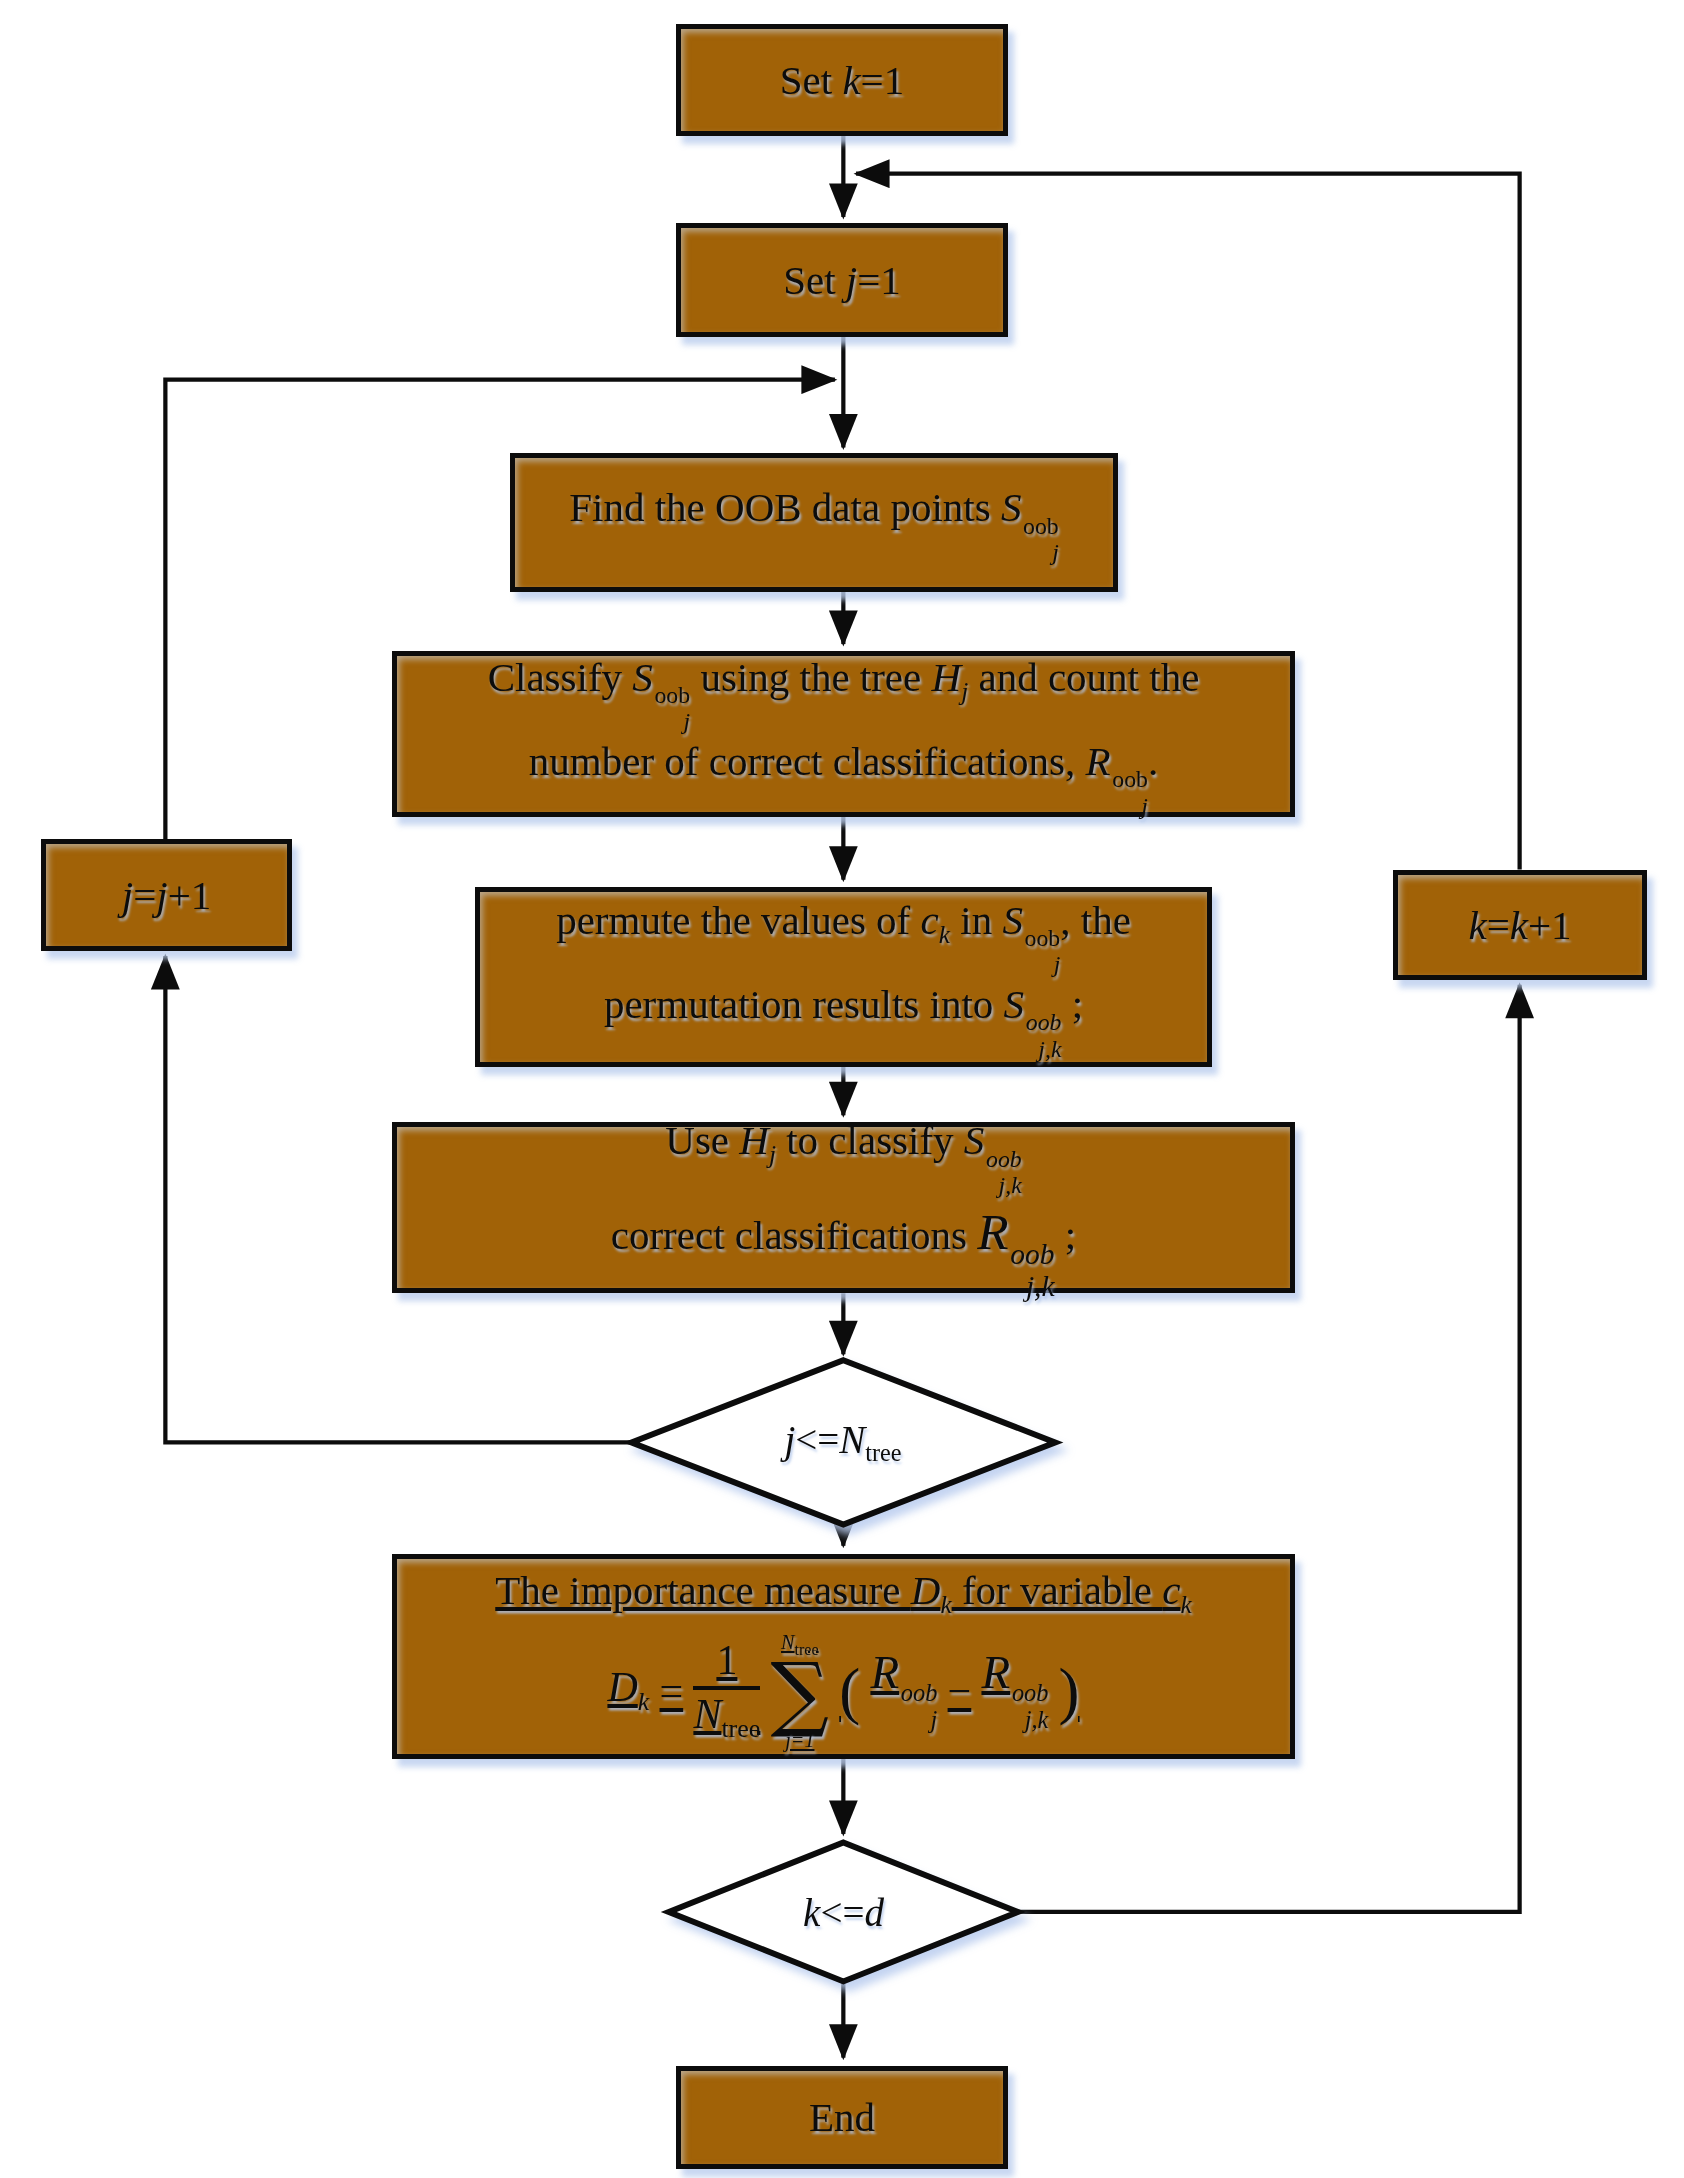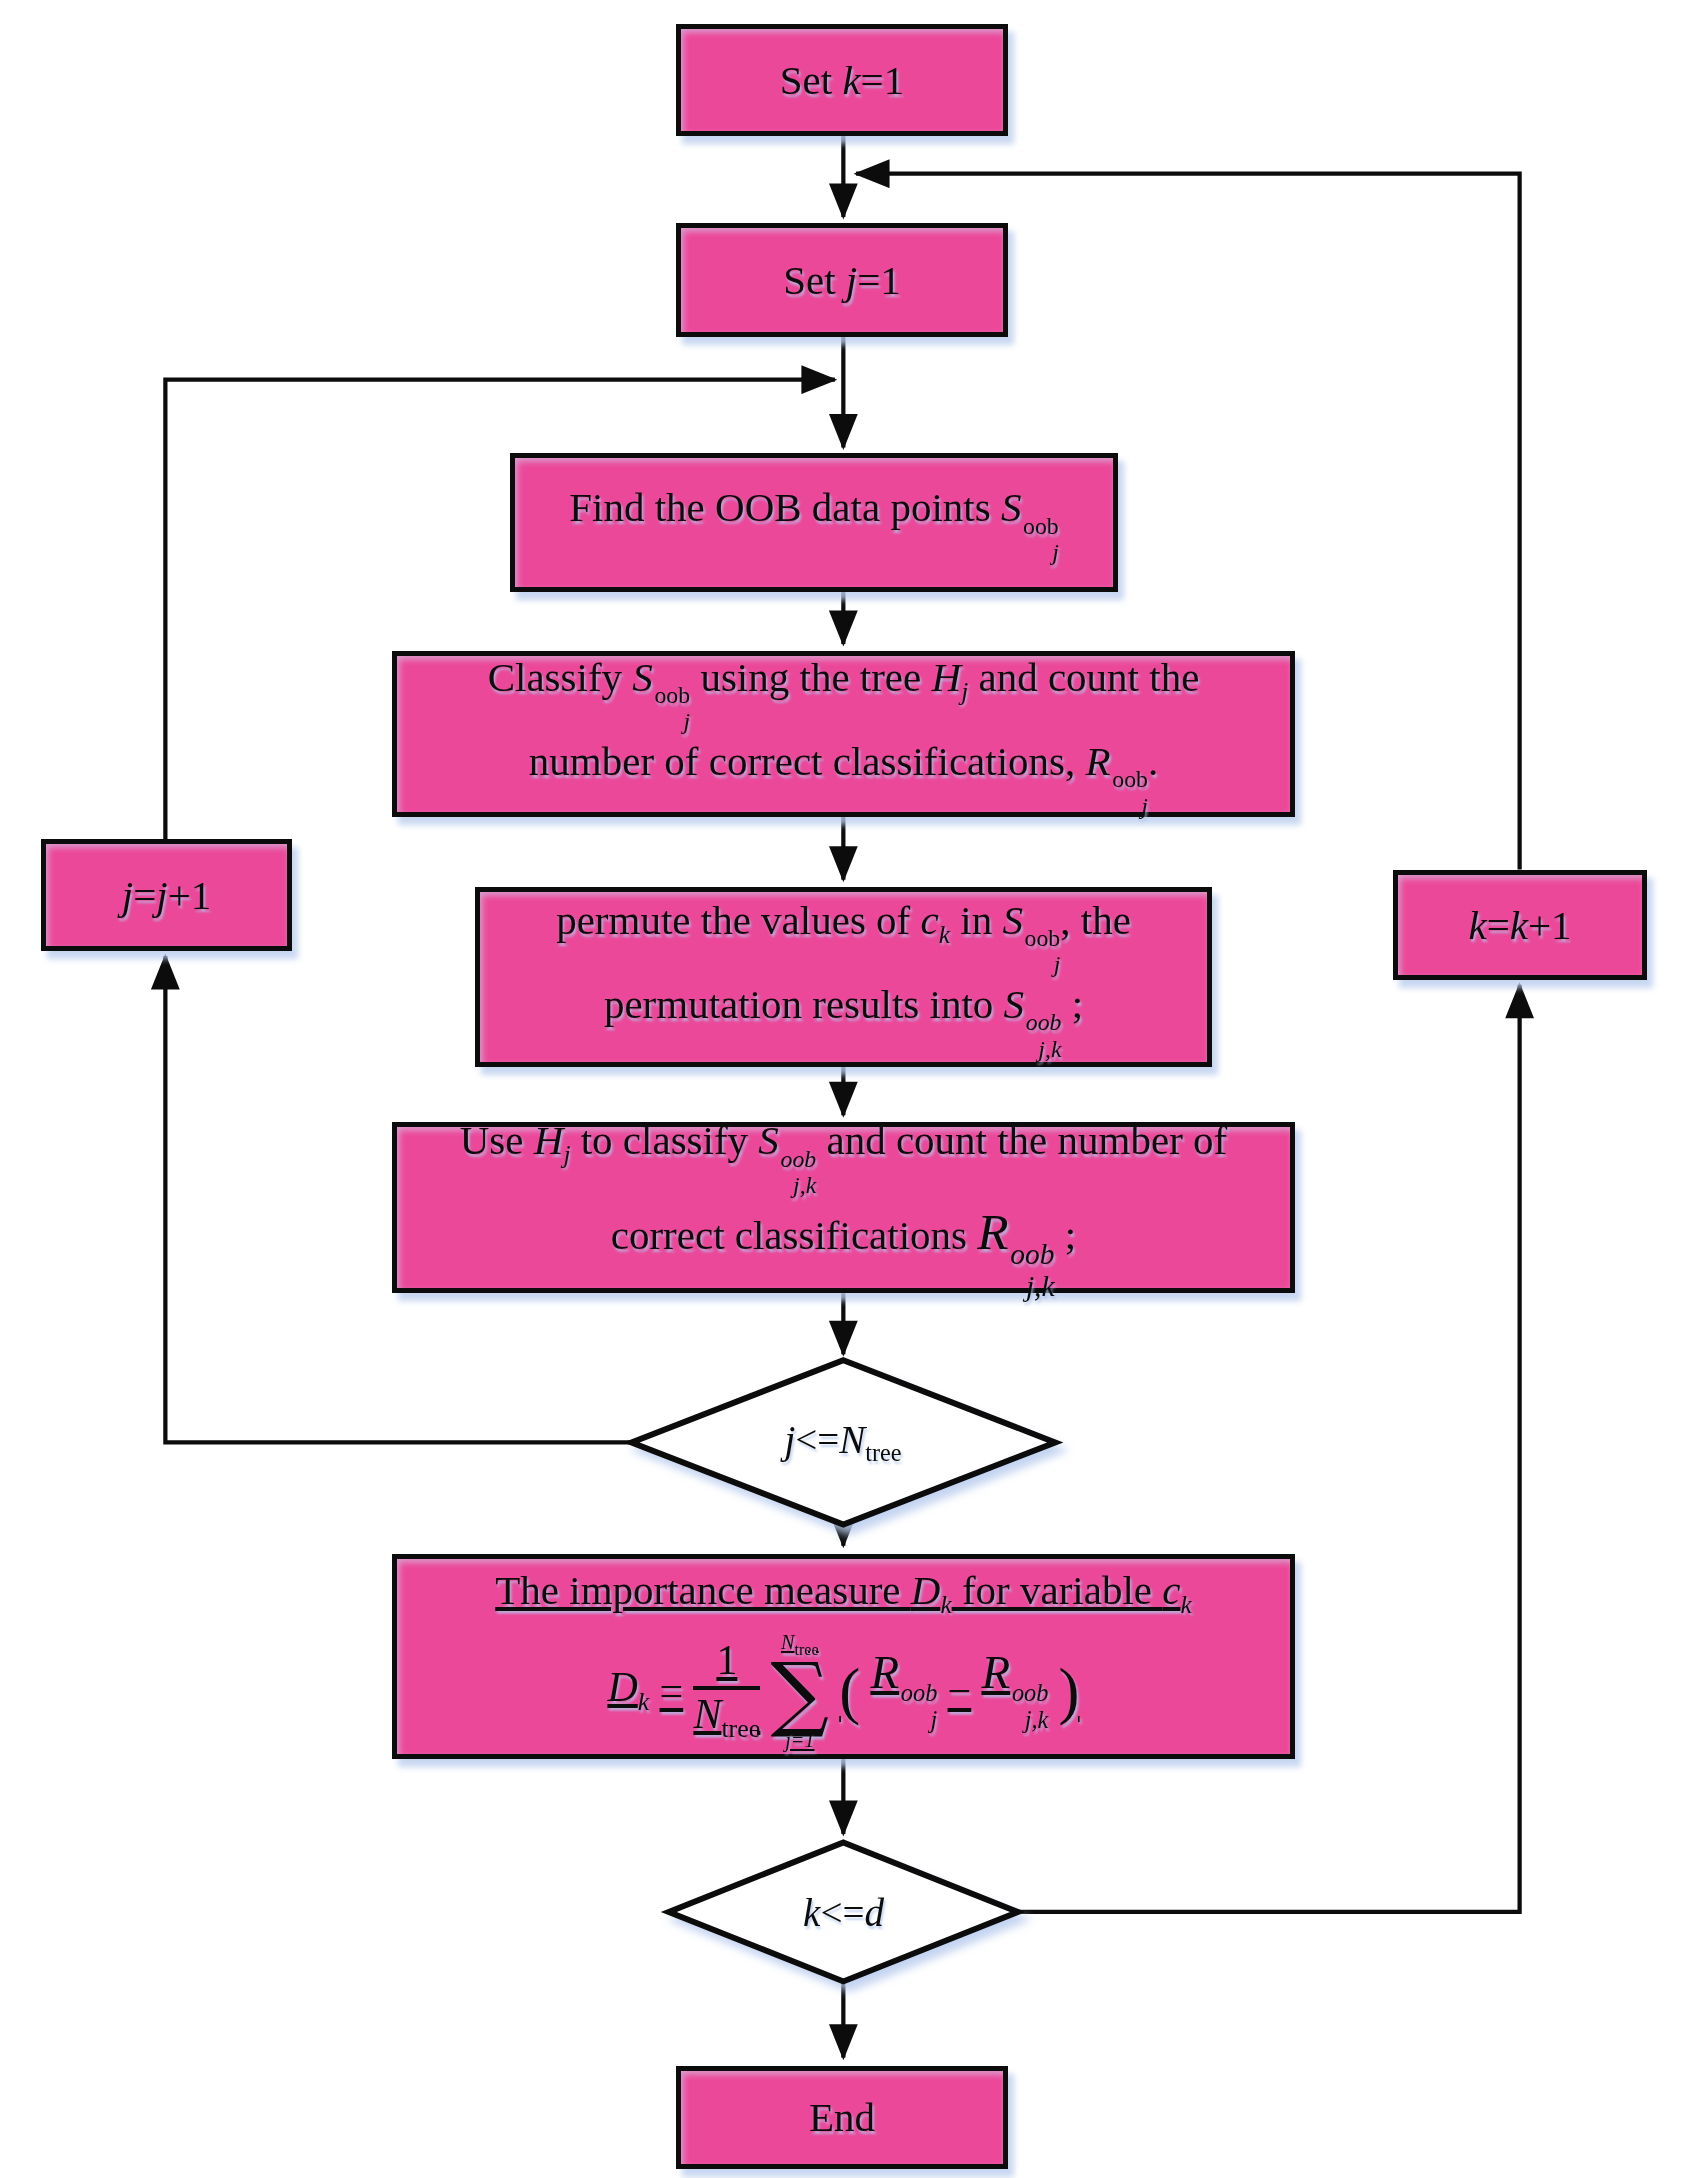--- a/index.html
+++ b/index.html
@@ -9,21 +9,21 @@
     overflow:hidden;
   }
   svg.connectors{position:absolute;left:0;top:0;z-index:1;}
   .lines line,.lines polyline{stroke:#0c0c0c;stroke-width:5;fill:none;}
   .diamonds polygon{
     fill:#ffffff;stroke:#0c0c0c;stroke-width:7;
     filter:drop-shadow(7px 9px 5px rgba(186,205,238,.85));
   }
   .box{
     position:absolute;z-index:2;box-sizing:border-box;
-    background:#ec4899;border:5.1px solid #0c0c0c;
+    background:#a16207;border:5.1px solid #0c0c0c;
     display:flex;align-items:center;justify-content:center;text-align:center;
     font-size:41px;line-height:1.32;
     box-shadow:6px 7.6px 6px rgba(186,205,238,.8), inset 2.5px 3.4px 6px rgba(206,222,245,.55);
     text-shadow:1.7px 2.5px 2.5px rgba(176,198,234,.8);
     padding:0 2px;
   }
   .box.col{flex-direction:column;gap:1.7px;text-decoration:underline;}
   .dlabel{
     position:absolute;z-index:3;display:flex;align-items:center;justify-content:center;
     text-align:center;font-size:39px;text-shadow:1.7px 2.5px 2.5px rgba(176,198,234,.8);
@@ -117,21 +117,21 @@
       </span><span>, the</span><br><span>permutation results into </span><span class="it">S</span><span class="stk it">
         <span class="stk-sup">oob</span>
         <span class="stk-sub">j,k</span>
       </span><span> ;</span></span>
 </div>
 
 <div class="box" style="left:392px;top:1122px;width:903px;height:171px">
   <span><span>Use </span><span class="it">H</span><span class="ssub it">j</span><span> to classify </span><span class="it">S</span><span class="stk it">
         <span class="stk-sup">oob</span>
         <span class="stk-sub">j,k</span>
-      </span><span> and count the number of</span><br><span>correct classifications </span><span class="it big">R</span><span class="stk it big">
+      </span><br><span>correct classifications </span><span class="it big">R</span><span class="stk it big">
         <span class="stk-sup">oob</span>
         <span class="stk-sub">j,k</span>
       </span><span> ;</span></span>
 </div>
 
 <div class="dlabel" style="left:631px;top:1360px;width:424px;height:164px">
   <span><span class="it">j</span><span>&lt;=</span><span class="it">N</span><span class="ssub">tree</span></span>
 </div>
 
 <div class="box col" style="left:392px;top:1554px;width:903px;height:205px">

